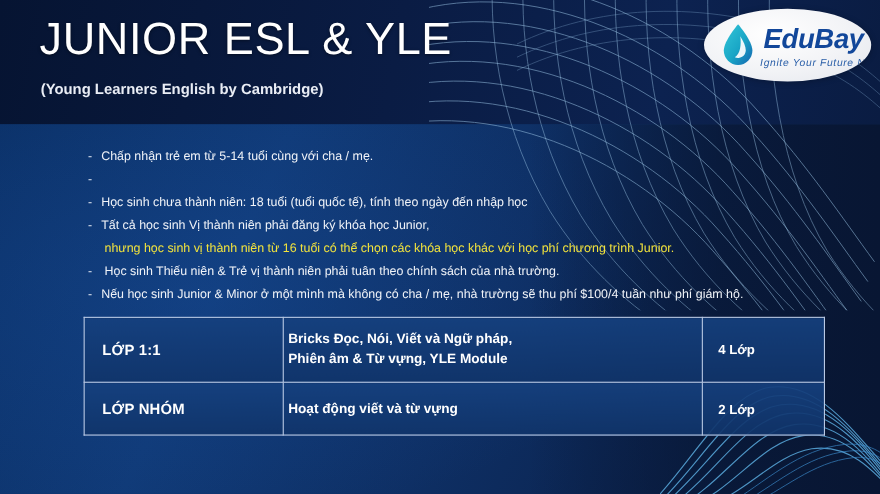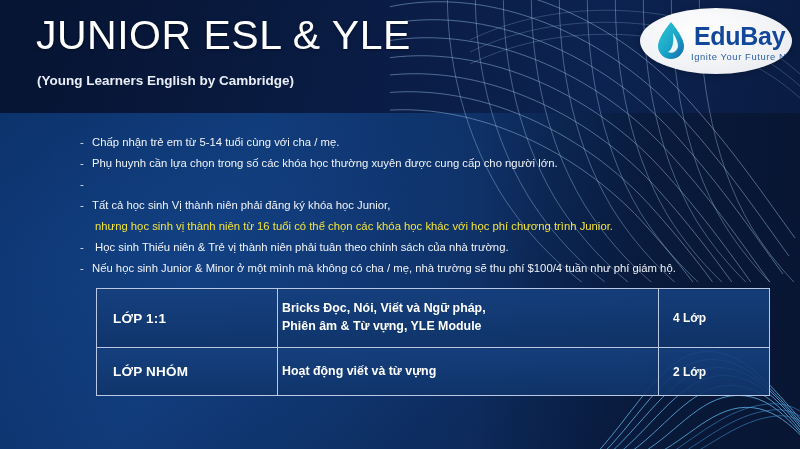--- a/index.html
+++ b/index.html
@@ -68,20 +68,21 @@
 
   
   .logo {
     position: absolute;
     left: 640px; top: 8px;
     width: 152px; height: 66px;
     border-radius: 50% / 50%;
     background: radial-gradient(ellipse at 40% 35%, #ffffff 0%, #f2f3f6 55%, #e3e6ed 100%);
     box-shadow: 0 1px 6px rgba(0,0,0,0.25);
     overflow: hidden;
+    font-style: italic;
   }
   .logo-drop { position: absolute; left: 16px; top: 13px; }
   .logo-name {
     position: absolute;
     left: 54px; top: 14px;
     font-size: 25px;
     font-weight: bold;
     color: #12479a;
     letter-spacing: -0.3px;
     white-space: nowrap;
@@ -116,21 +117,21 @@
     color: #dfe6f0;
   }
   .bullet-dash.wide { width: 15px; flex: 0 0 15px; }
   .bullet-text { flex: 0 0 auto; }
   .bullet-row.cont .bullet-dash { color: transparent; }
   .bullet-row.highlight .bullet-text { color: #f2e33c; text-align: center; }
 
   
   .tbl {
     position: absolute;
-    left: 96px; top: 288px;
+    left: 76px; top: 288px;
     width: 632px;
     border-collapse: collapse;
     table-layout: fixed;
   }
   .tbl td {
     border: 1px solid #b9c9e4;
     background: linear-gradient(180deg, rgba(21,64,126,0.92) 0%, rgba(16,52,106,0.92) 100%);
     color: #ffffff;
     font-weight: bold;
     vertical-align: middle;
@@ -220,24 +221,24 @@
     <div class="logo-tag">Ignite Your Future NOW!</div>
   </div>
 
   <div class="bullets">
     <div class="bullet-row">
       <span class="bullet-dash">-</span>
       <span class="bullet-text">Chấp nhận trẻ em từ 5-14 tuổi cùng với cha / mẹ.</span>
     </div>
     <div class="bullet-row">
       <span class="bullet-dash">-</span>
-      <span class="bullet-text">Phụ huynh cần lựa chọn trong số các khóa học thường xuyên được cung cấp cho người lớn.</span>
-    </div>
-    <div class="bullet-row">
-      <span class="bullet-dash">-</span>
+    </div>
+    <div class="bullet-row">
+      <span class="bullet-dash">-</span>
+      <span class="bullet-text">Học sinh chưa thành niên: 18 tuổi (tuổi quốc tế), tính theo ngày đến nhập học</span>
     </div>
     <div class="bullet-row">
       <span class="bullet-dash">-</span>
       <span class="bullet-text">Tất cả học sinh Vị thành niên phải đăng ký khóa học Junior,</span>
     </div>
     <div class="bullet-row cont highlight">
       <span class="bullet-dash wide"></span>
       <span class="bullet-text">nhưng học sinh vị thành niên từ 16 tuổi có thể chọn các khóa học khác với học phí chương trình Junior.</span>
     </div>
     <div class="bullet-row">

